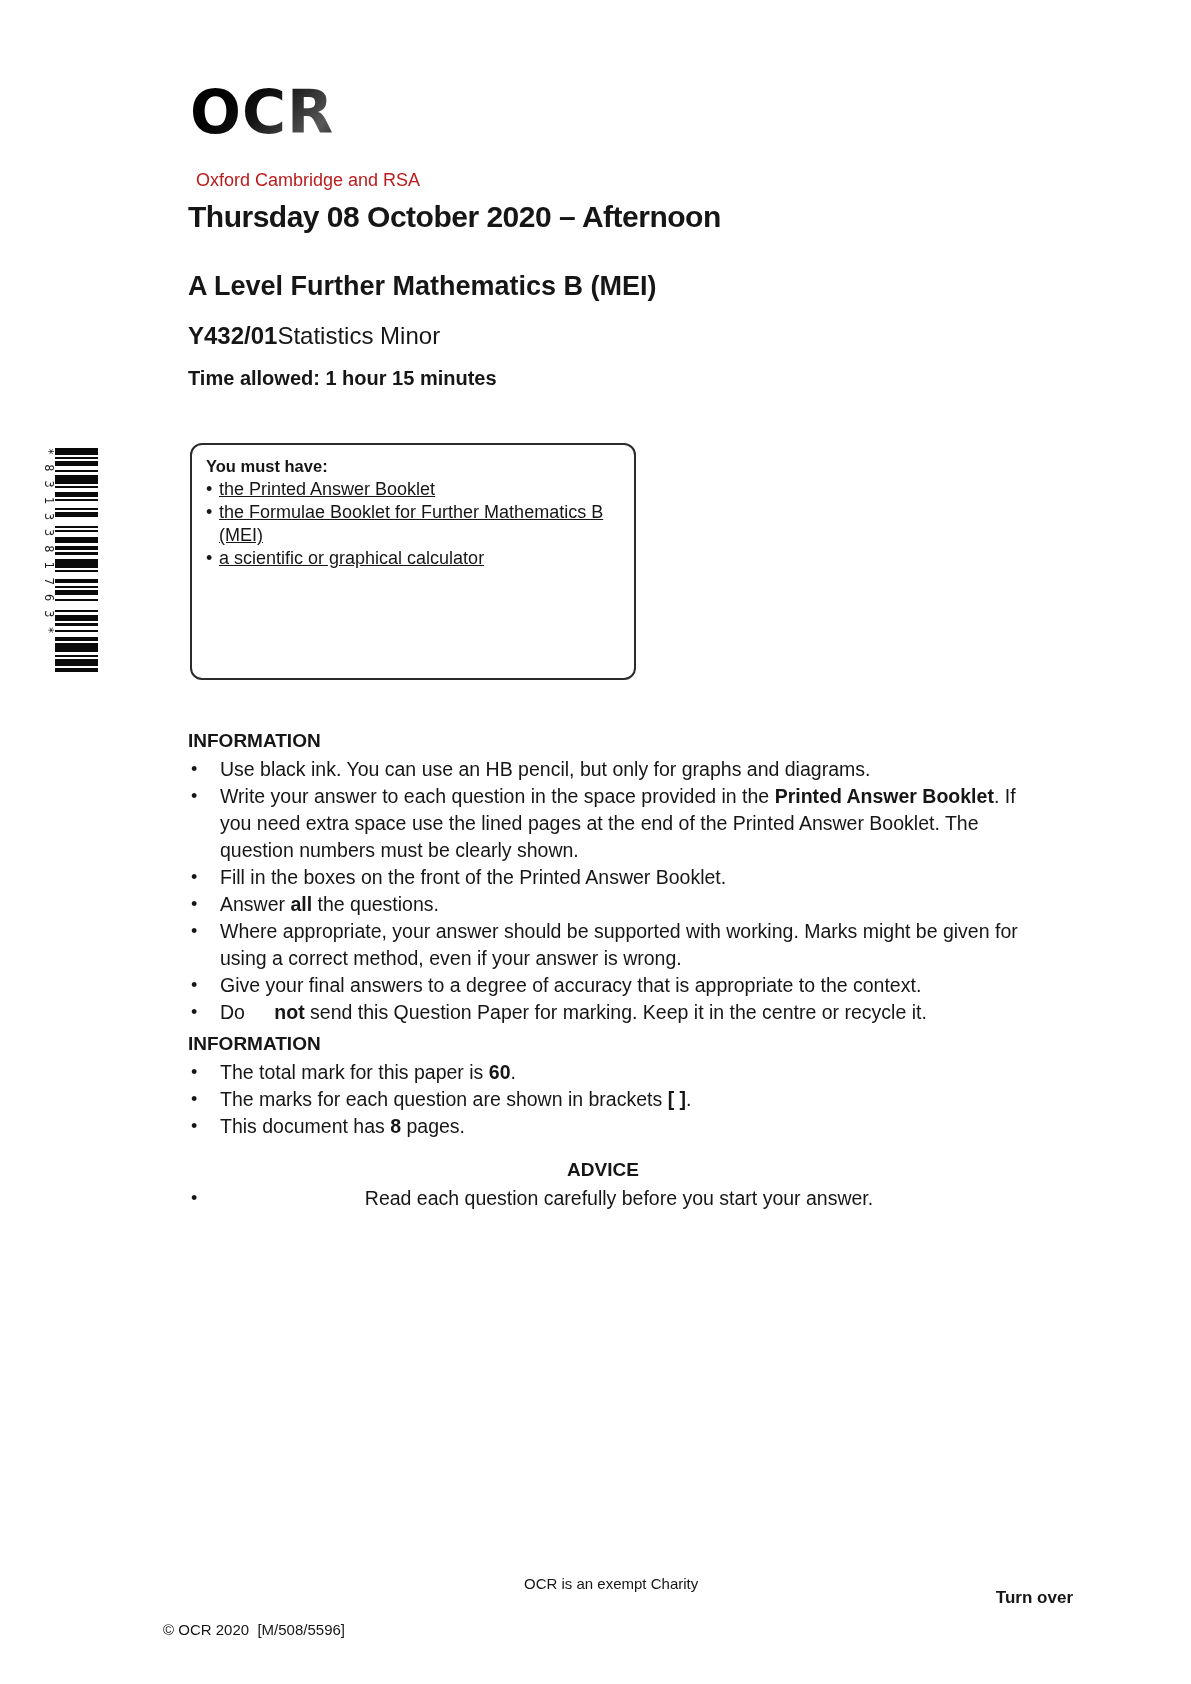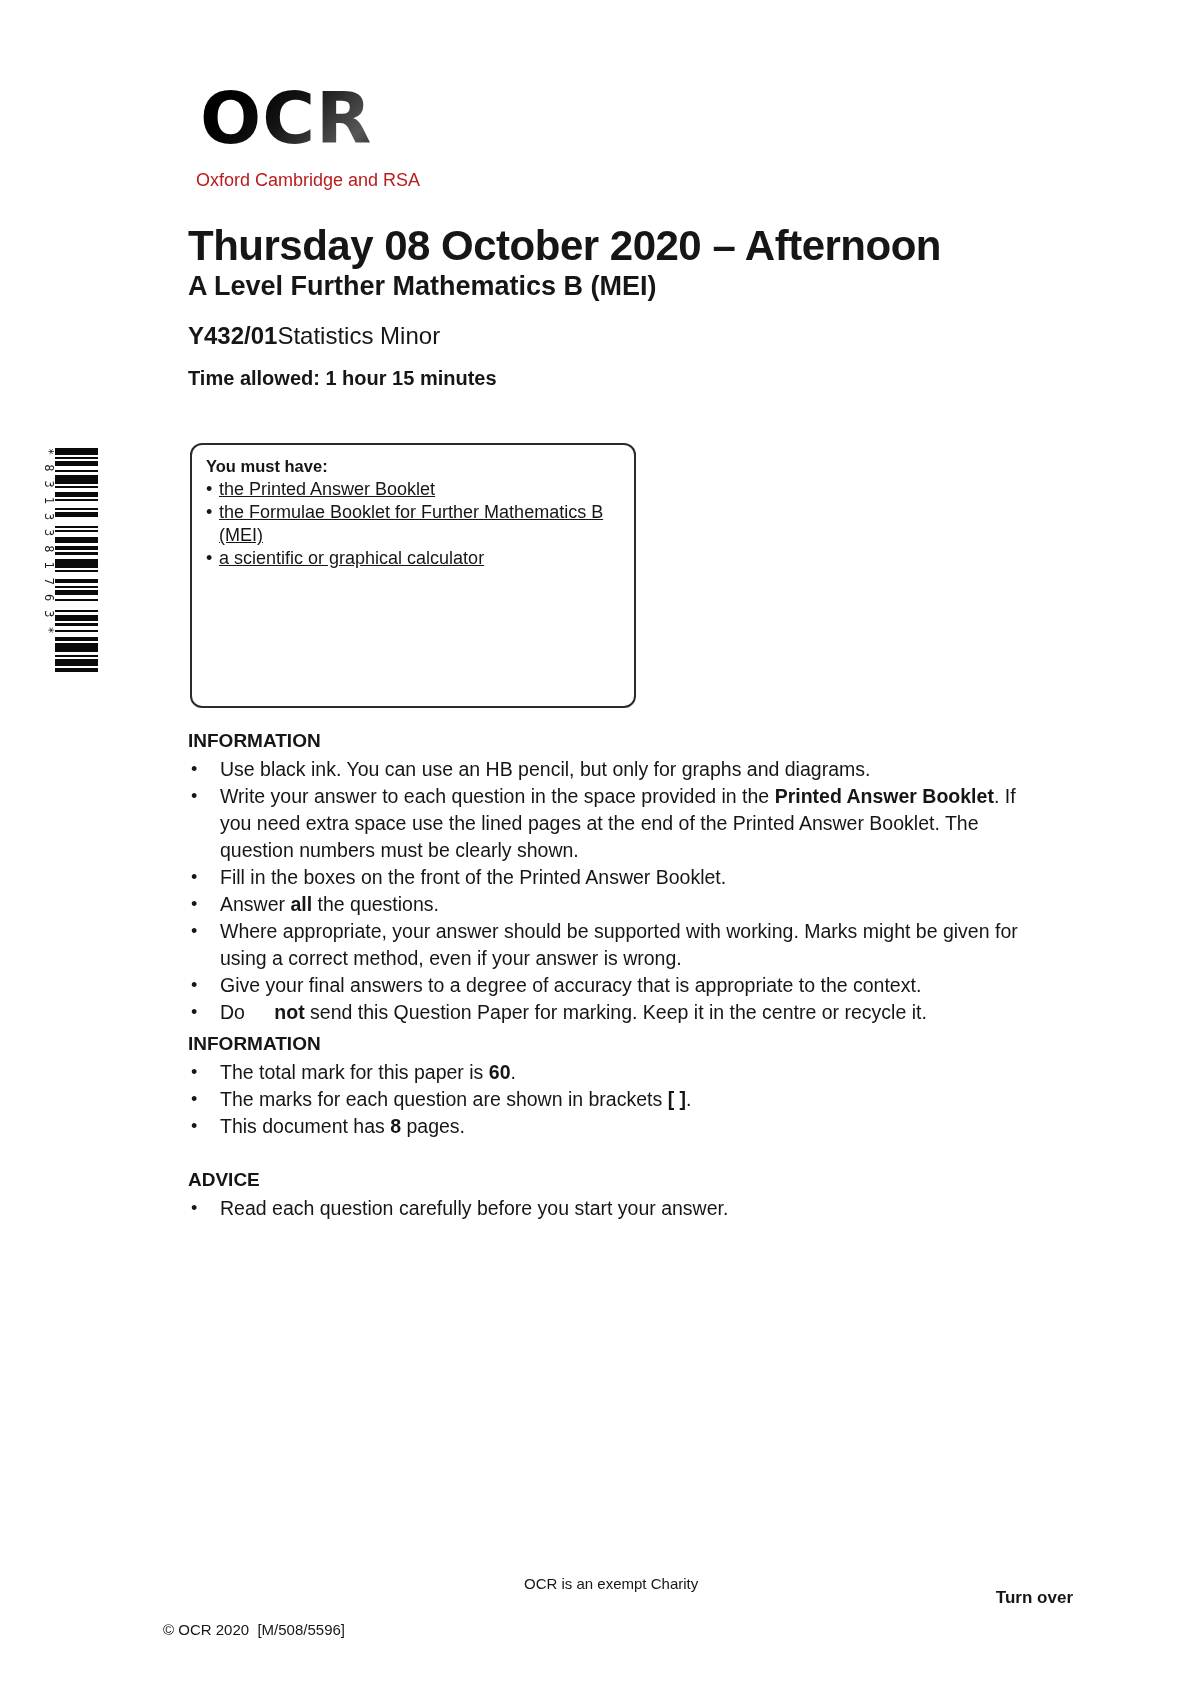--- a/index.html
+++ b/index.html
@@ -15,25 +15,24 @@
     overflow: hidden;
   }
 
   
   .logo {
     position: absolute;
     left: 190px;
     top: 82px;
     font-family: "DejaVu Sans", sans-serif;
     font-weight: bold;
-    font-size: 72px;
+    font-size: 60px;
     line-height: 1;
     letter-spacing: 1px;
     color: #0d0d0d;
-    margin-left: 10px;
   }
   @supports ((-webkit-background-clip: text) or (background-clip: text)) {
     .logo {
       background: linear-gradient(135deg, #000 25%, #151515 50%, #585858 85%, #2c2c2c 100%);
       -webkit-background-clip: text;
       background-clip: text;
       color: transparent;
     }
   }
   .tagline {
@@ -41,22 +40,22 @@
     left: 196px;
     top: 170px;
     font-size: 18px;
     color: #b91c1c;
   }
 
   
   .title {
     position: absolute;
     left: 188px;
-    top: 222px;
-    font-size: 42px;
+    top: 200px;
+    font-size: 30px;
     font-weight: bold;
     letter-spacing: -0.5px;
     line-height: 1.15;
     white-space: nowrap;
   }
   .subtitle {
     position: absolute;
     left: 188px;
     top: 271px;
     font-size: 27px;
@@ -104,21 +103,21 @@
     transform-origin: left top;
     white-space: nowrap;
   }
 
   
   .must-have-box {
     position: absolute;
     left: 190px;
     top: 443px;
     width: 446px;
-    height: 265px;
+    height: 237px;
     border: 2px solid #2b2b2b;
     border-radius: 12px;
     padding: 10px 14px 4px 14px;
   }
   .must-have-heading {
     font-size: 16.5px;
     font-weight: bold;
     line-height: 23px;
   }
   .must-have-list { list-style: none; }
@@ -157,21 +156,21 @@
     padding-left: 32px;
   }
   .section li::before {
     content: "\2022";
     position: absolute;
     left: 3px;
     top: 0;
     font-size: 18px;
   }
   .sec-information { margin-top: 4px; }
-  .sec-advice { margin-top: 26px; }
+  .sec-advice { margin-top: 16px; text-align: center; }
 
   
   .footer-left {
     position: absolute;
     left: 163px;
     top: 1575px;
     font-size: 15px;
     line-height: 22px;
     white-space: pre;
   }

